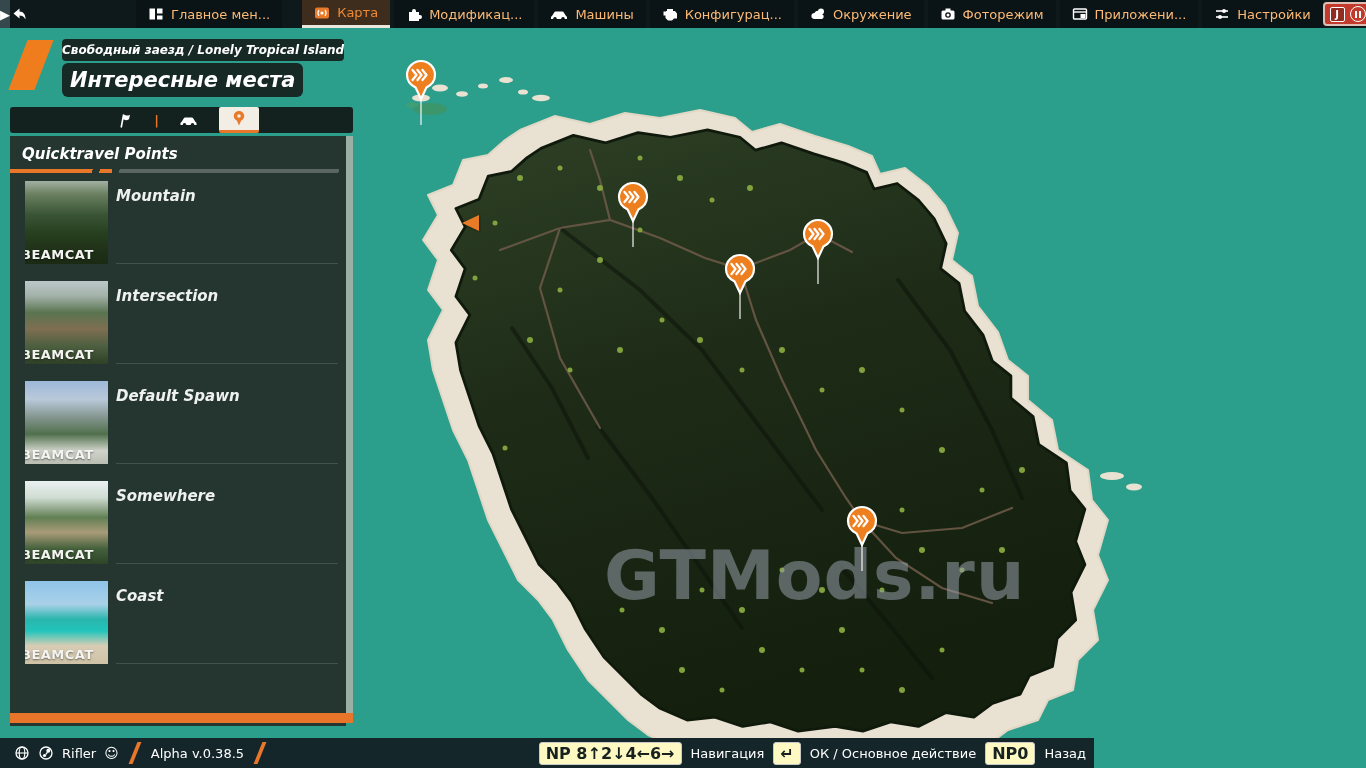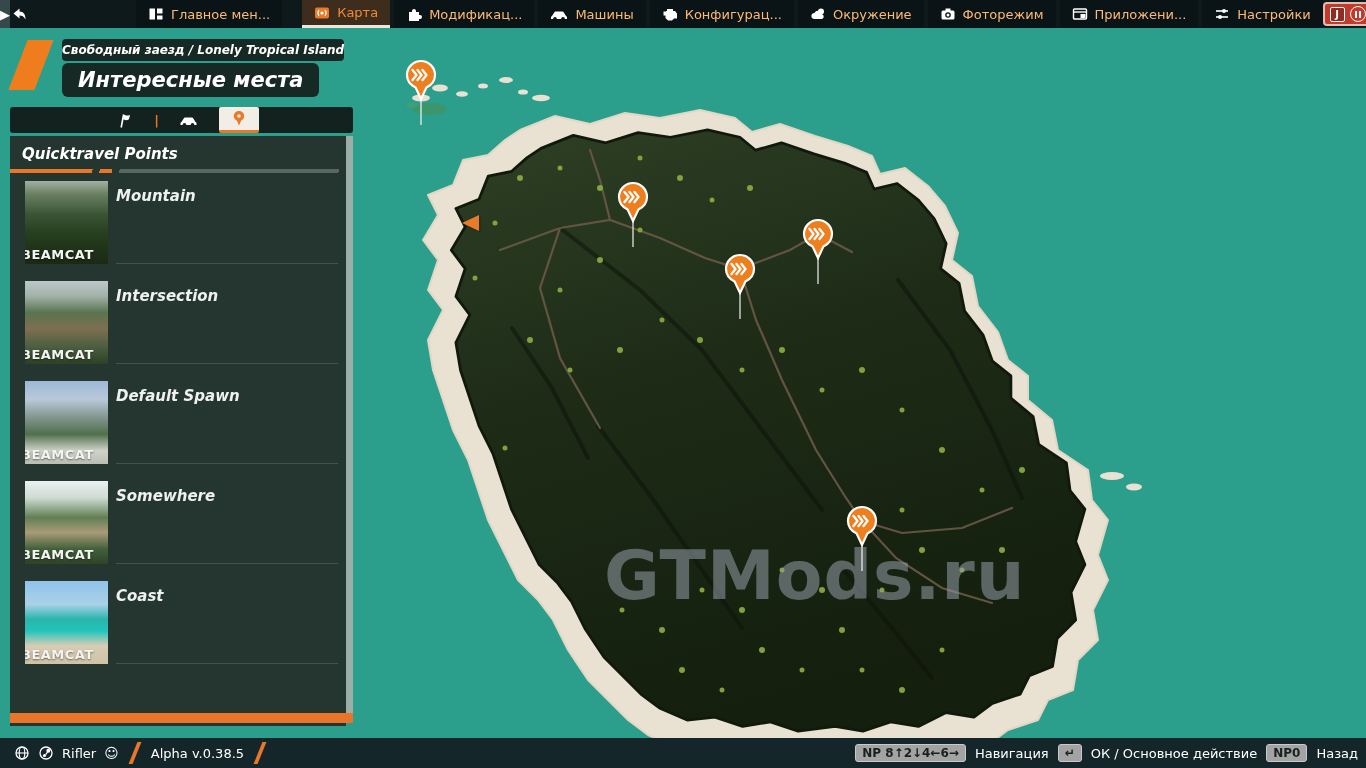--- a/index.html
+++ b/index.html
@@ -38,21 +38,21 @@
                    border-top:8px solid transparent; border-bottom:8px solid transparent;
                    border-right:17px solid #e87b28; filter:drop-shadow(1px 1px 1px rgba(0,0,0,.35)); }
 
   
   .logo { position:absolute; left:18px; top:40px; width:26px; height:50px;
           background:#ef7d1e; transform:skewX(-21deg); z-index:12; }
   .breadcrumb { position:absolute; left:62px; top:39px; background:rgba(22,34,30,.94);
                 border-radius:4px; padding:4px 0; color:#fff; font-size:12px;
                 font-weight:bold; font-style:italic; z-index:12; white-space:nowrap; }
   .pagetitle { position:absolute; left:62px; top:63px; background:rgba(22,34,30,.94);
-               border-radius:6px; padding:5px 16px; color:#fff; font-size:21px;
+               border-radius:6px; padding:5px 8px; color:#fff; font-size:21px;
                font-weight:bold; font-style:italic; z-index:12; white-space:nowrap; }
 
   
   .iconstrip { position:absolute; left:10px; top:107px; width:343px; height:26px;
                background:#13221e; border-radius:3px; display:flex; align-items:center;
                justify-content:center; gap:10px; z-index:12; }
   .striptab { width:40px; height:26px; display:flex; align-items:center;
               justify-content:center; cursor:pointer; }
   .striptab.active { background:#f2eee6; border-radius:2px; border-bottom:3px solid #e8772a; }
   .stripsep { color:#e8772a; font-size:13px; font-weight:bold; }
@@ -81,30 +81,30 @@
               font-weight:bold; font-style:italic; }
   .qt-div { position:absolute; left:106px; right:8px; top:82px; height:1px;
             background:rgba(255,255,255,.14); }
   .t0 { background:linear-gradient(180deg,#a3b0a2 0%,#6a8060 16%,#3a5536 40%,#27401f 62%,#203218 82%,#1a2a14 100%); }
   .t1 { background:linear-gradient(180deg,#bcc7c8 0%,#a3b2a9 18%,#5a7450 38%,#7e6e51 58%,#4d6040 78%,#2e4026 100%); }
   .t2 { background:linear-gradient(180deg,#9db8d8 0%,#bac9da 22%,#83958e 44%,#50704c 64%,#cfd3c9 84%,#b9bdb2 100%); }
   .t3 { background:linear-gradient(180deg,#eaf0f1 0%,#cfdcd2 20%,#627f54 44%,#a99b79 62%,#42603a 82%,#2d4427 100%); }
   .t4 { background:linear-gradient(180deg,#8fc3e8 0%,#a9d1e8 28%,#2ab5ad 46%,#22c4bb 60%,#d8cdb4 78%,#cfc2a6 100%); }
 
   
-  .statusbar { position:absolute; left:0; top:738px; width:1366px; height:30px;
+  .statusbar { position:absolute; left:0; top:738px; width:1094px; height:30px;
                background:#15262b; z-index:30; display:flex; align-items:center;
                color:#fff; font-size:13px; }
   .sb-left { display:flex; align-items:center; gap:8px; padding-left:14px; }
   .oslash { width:4px; height:22px; background:#e8772a; transform:skewX(-22deg);
             margin:0 6px; }
   .sb-right { margin-left:auto; display:flex; align-items:center; gap:9px;
               padding-right:8px; }
-  .keybadge { background:#a3a3a3; color:#17211f; border:1px solid #c9c9c9;
-              border-radius:3px; font-size:12px; font-weight:bold; padding:1px 6px;
+  .keybadge { background:#fef9c3; color:#17211f; border:1px solid #c9c9c9;
+              border-radius:3px; font-size:16px; font-weight:bold; padding:1px 6px;
               white-space:nowrap; }
   .hintlabel { white-space:nowrap; }
   .emote { font-size:14px; }
 </style>
 </head>
 <body>
 
 <div class="stage">
 
   <div class="maplayer">

